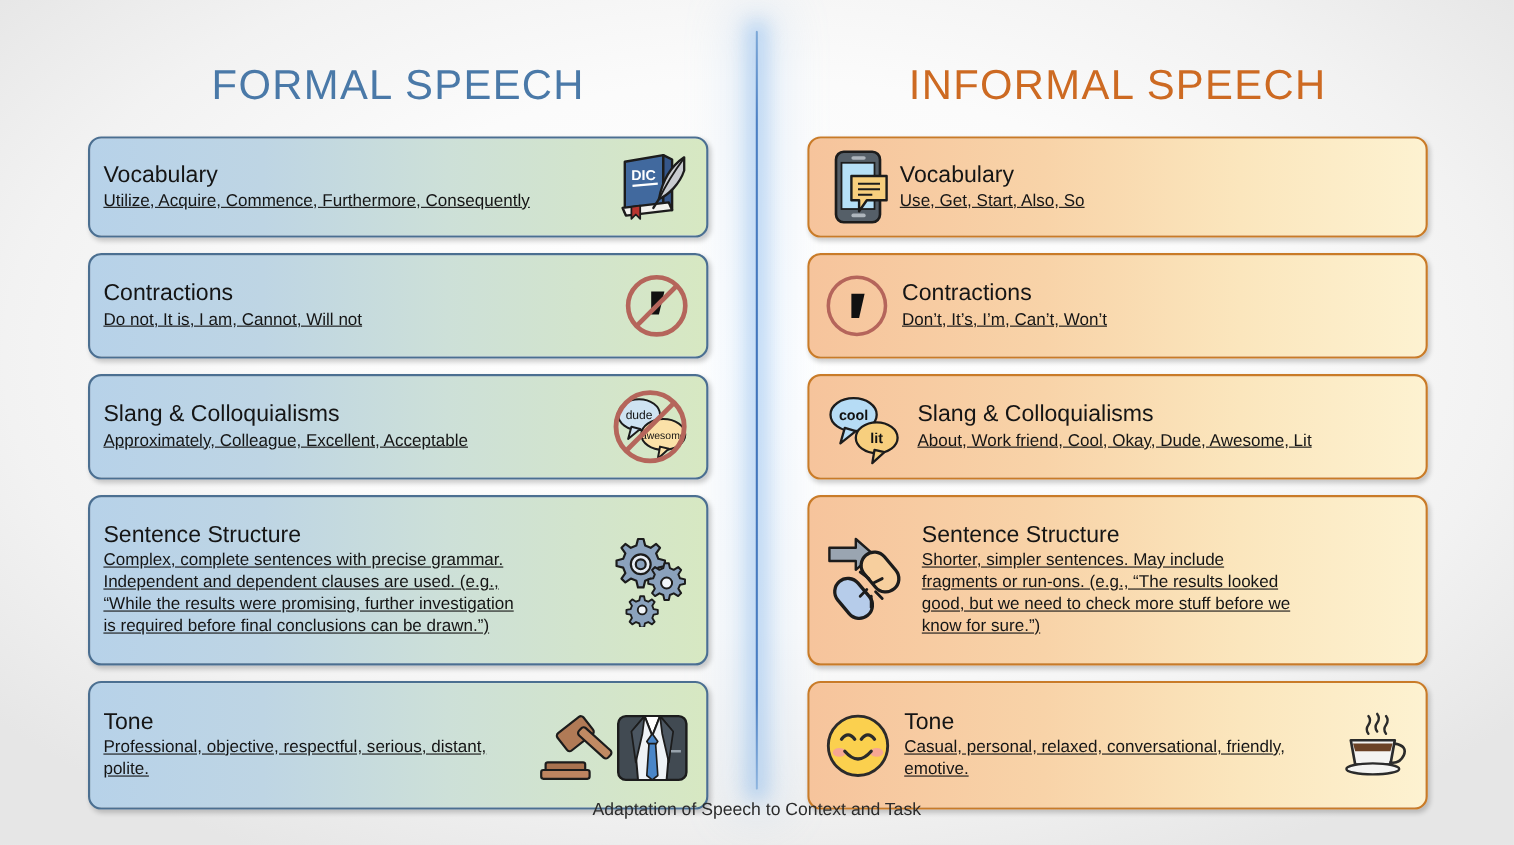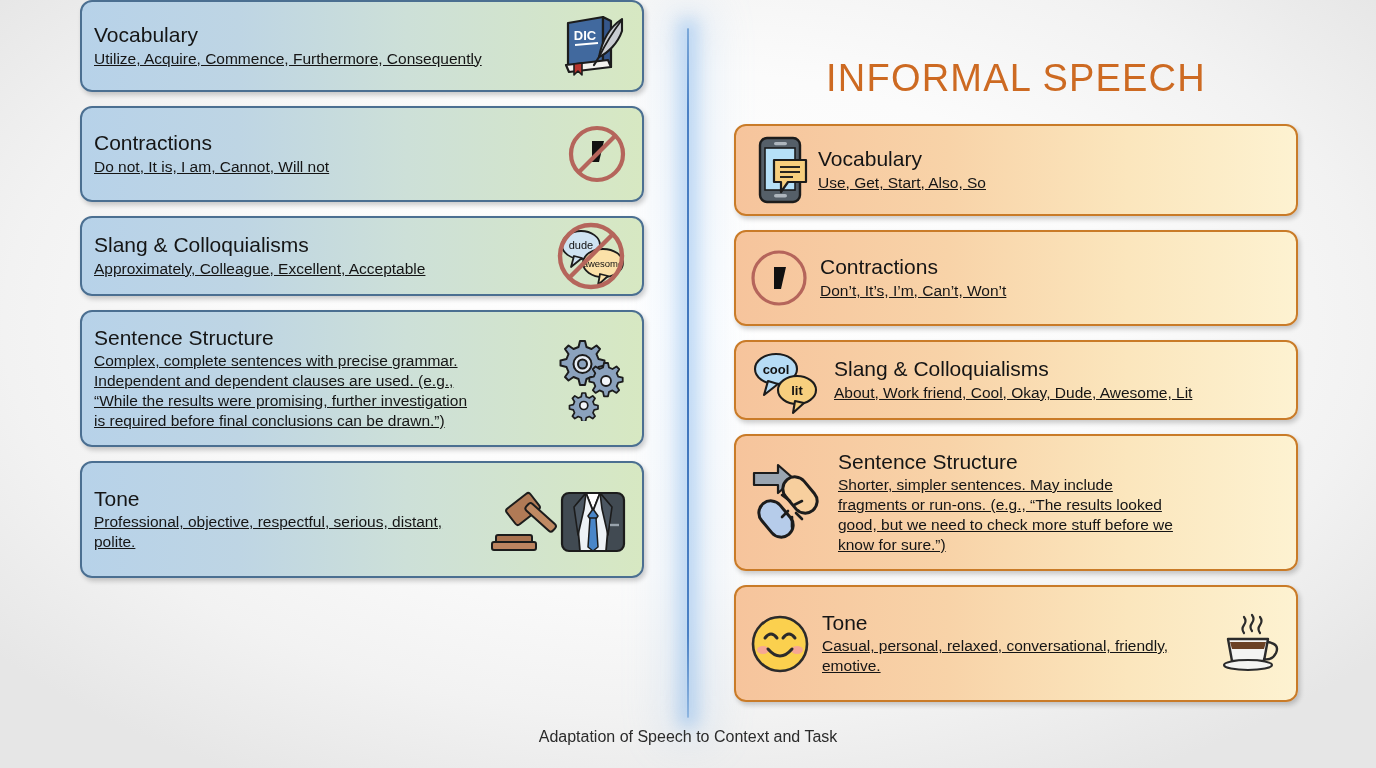--- a/index.html
+++ b/index.html
@@ -96,22 +96,22 @@
     display: flex;
     align-items: center;
     justify-content: flex-end;
   }
   .icon.right { margin-left: 8px; }
   .icon.left  { margin-right: 10px; }
 
   
   .h-vocab    { height: 92px; }
   .h-contr    { height: 96px; }
-  .h-slang    { height: 80px; }
-  .h-sent     { height: 137px; }
+  .h-slang    { height: 96px; }
+  .h-sent     { height: 155px; }
   .h-tone     { height: 117px; }
 
   
   #col-informal .cards { margin-top: 0; }
 
   
   #caption {
     position: absolute;
     left: 0;
     top: 728px;
@@ -122,20 +122,21 @@
   }
 
   svg { display: block; }
 </style>
 </head>
 <body>
 
 <div id="divider"></div>
 
 <div class="column" id="col-formal">
+  <div class="col-title">FORMAL SPEECH</div>
 
   <div class="cards">
 
     <div class="card formal h-vocab a-center">
       <div class="card-body">
         <div class="card-title">Vocabulary</div>
         <div class="card-desc">Utilize, Acquire, Commence, Furthermore, Consequently</div>
       </div>
       <div class="icon right">
         <svg width="72" height="66" viewBox="0 0 72 66">

